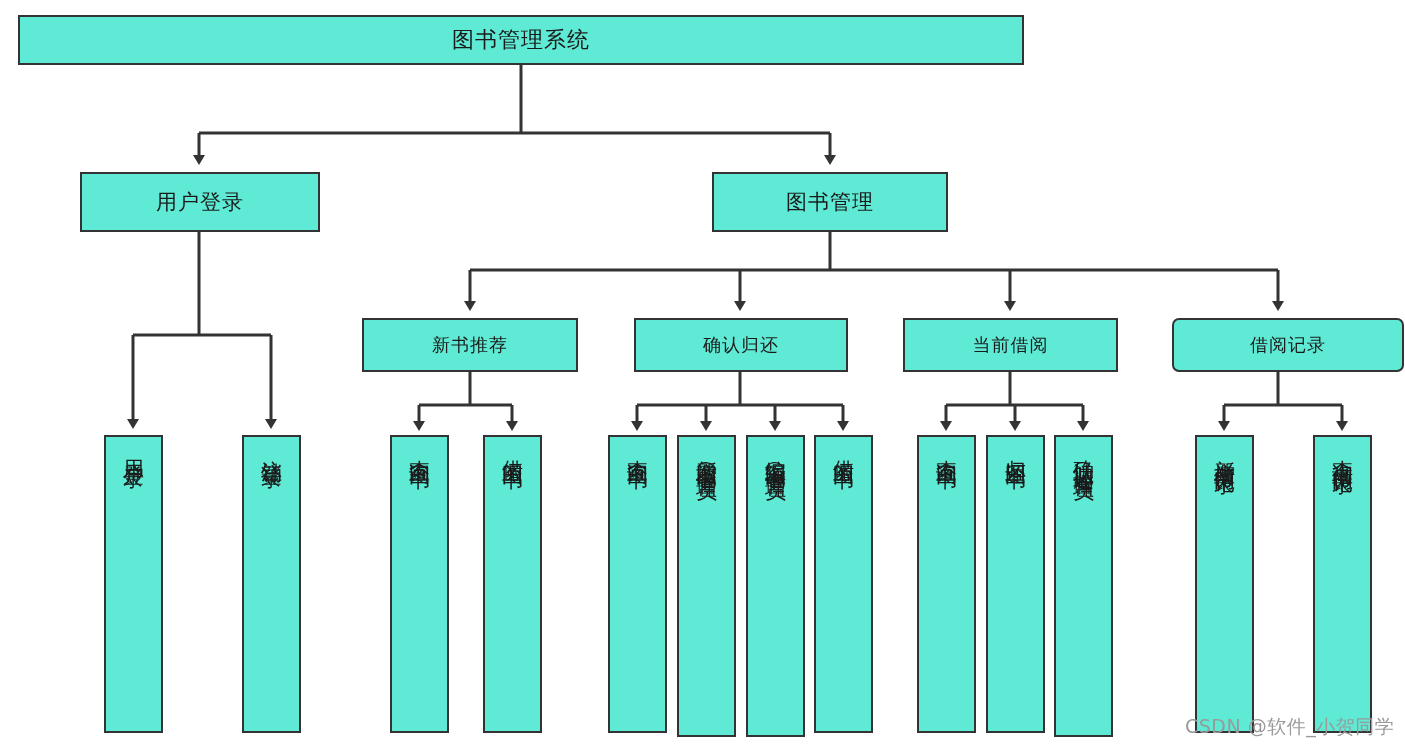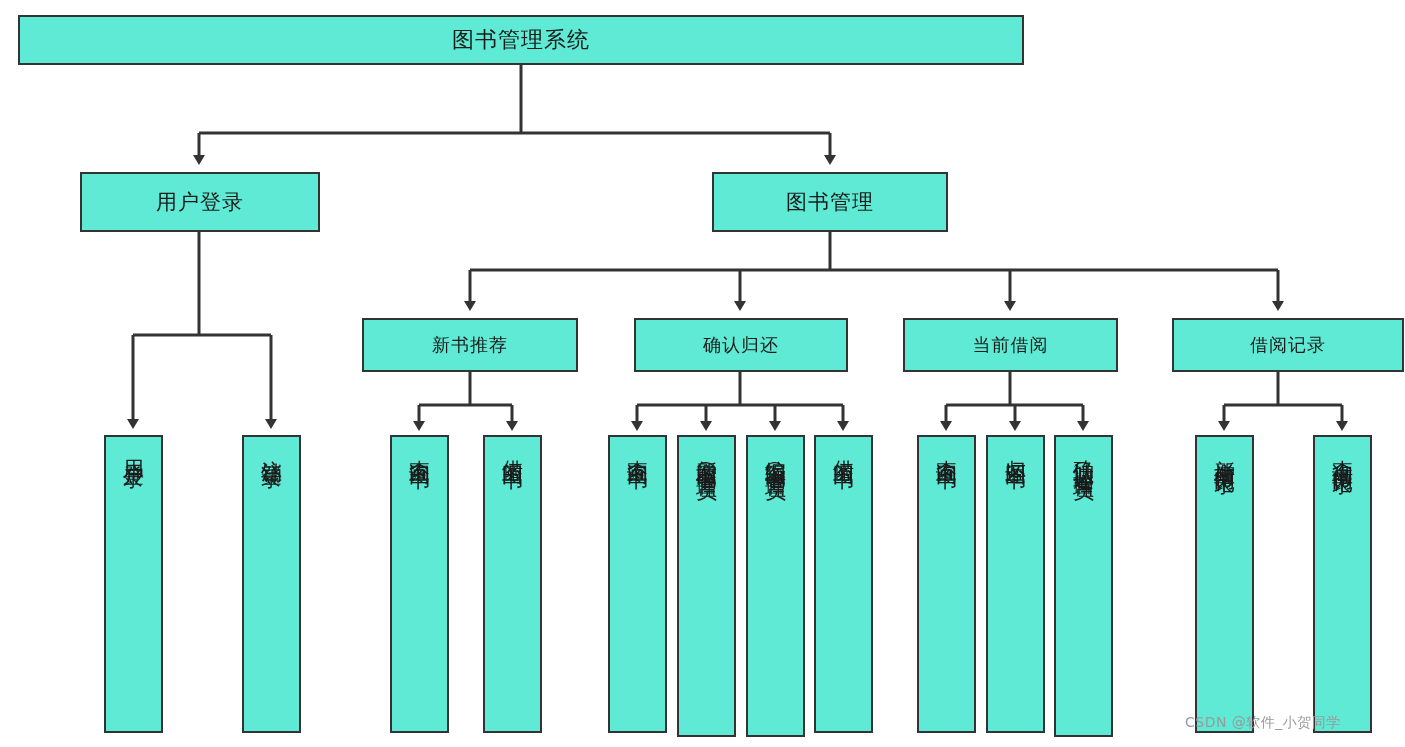--- a/index.html
+++ b/index.html
@@ -58,21 +58,21 @@
     white-space: nowrap;
   }
   .htext {
     white-space: nowrap;
     letter-spacing: 1px;
   }
   #watermark {
     position: absolute;
     left: 1185px;
     top: 714px;
-    font-size: 14px;
+    font-size: 19px;
     color: #9a9a9a;
     letter-spacing: 0.5px;
     white-space: nowrap;
     font-family: "DejaVu Sans", "Liberation Sans", sans-serif;
   }
 </style>
 </head>
 <body>
 
 <div id="diagram-root">
@@ -140,21 +140,21 @@
 
   <div class="node level-2" style="left:362px; top:318px; width:216px; height:54px;">
     <span class="htext">新书推荐</span>
   </div>
   <div class="node level-2" style="left:634px; top:318px; width:214px; height:54px;">
     <span class="htext">确认归还</span>
   </div>
   <div class="node level-2" style="left:903px; top:318px; width:215px; height:54px;font-family:Liberation Serif, serif;">
     <span class="htext">当前借阅</span>
   </div>
-  <div class="node level-2" style="left:1172px; top:318px; width:232px; height:54px;">
+  <div class="node level-2" style="left:1172px; top:318px; width:232px; height:54px;border-radius:7px;">
     <span class="htext">借阅记录</span>
   </div>
 
   <div class="node leaf" style="left:104px; top:435px; width:59px; height:298px;">
     <span class="vtext">用户登录</span>
   </div>
   <div class="node leaf" style="left:242px; top:435px; width:59px; height:298px;">
     <span class="vtext">注销登录</span>
   </div>
 

